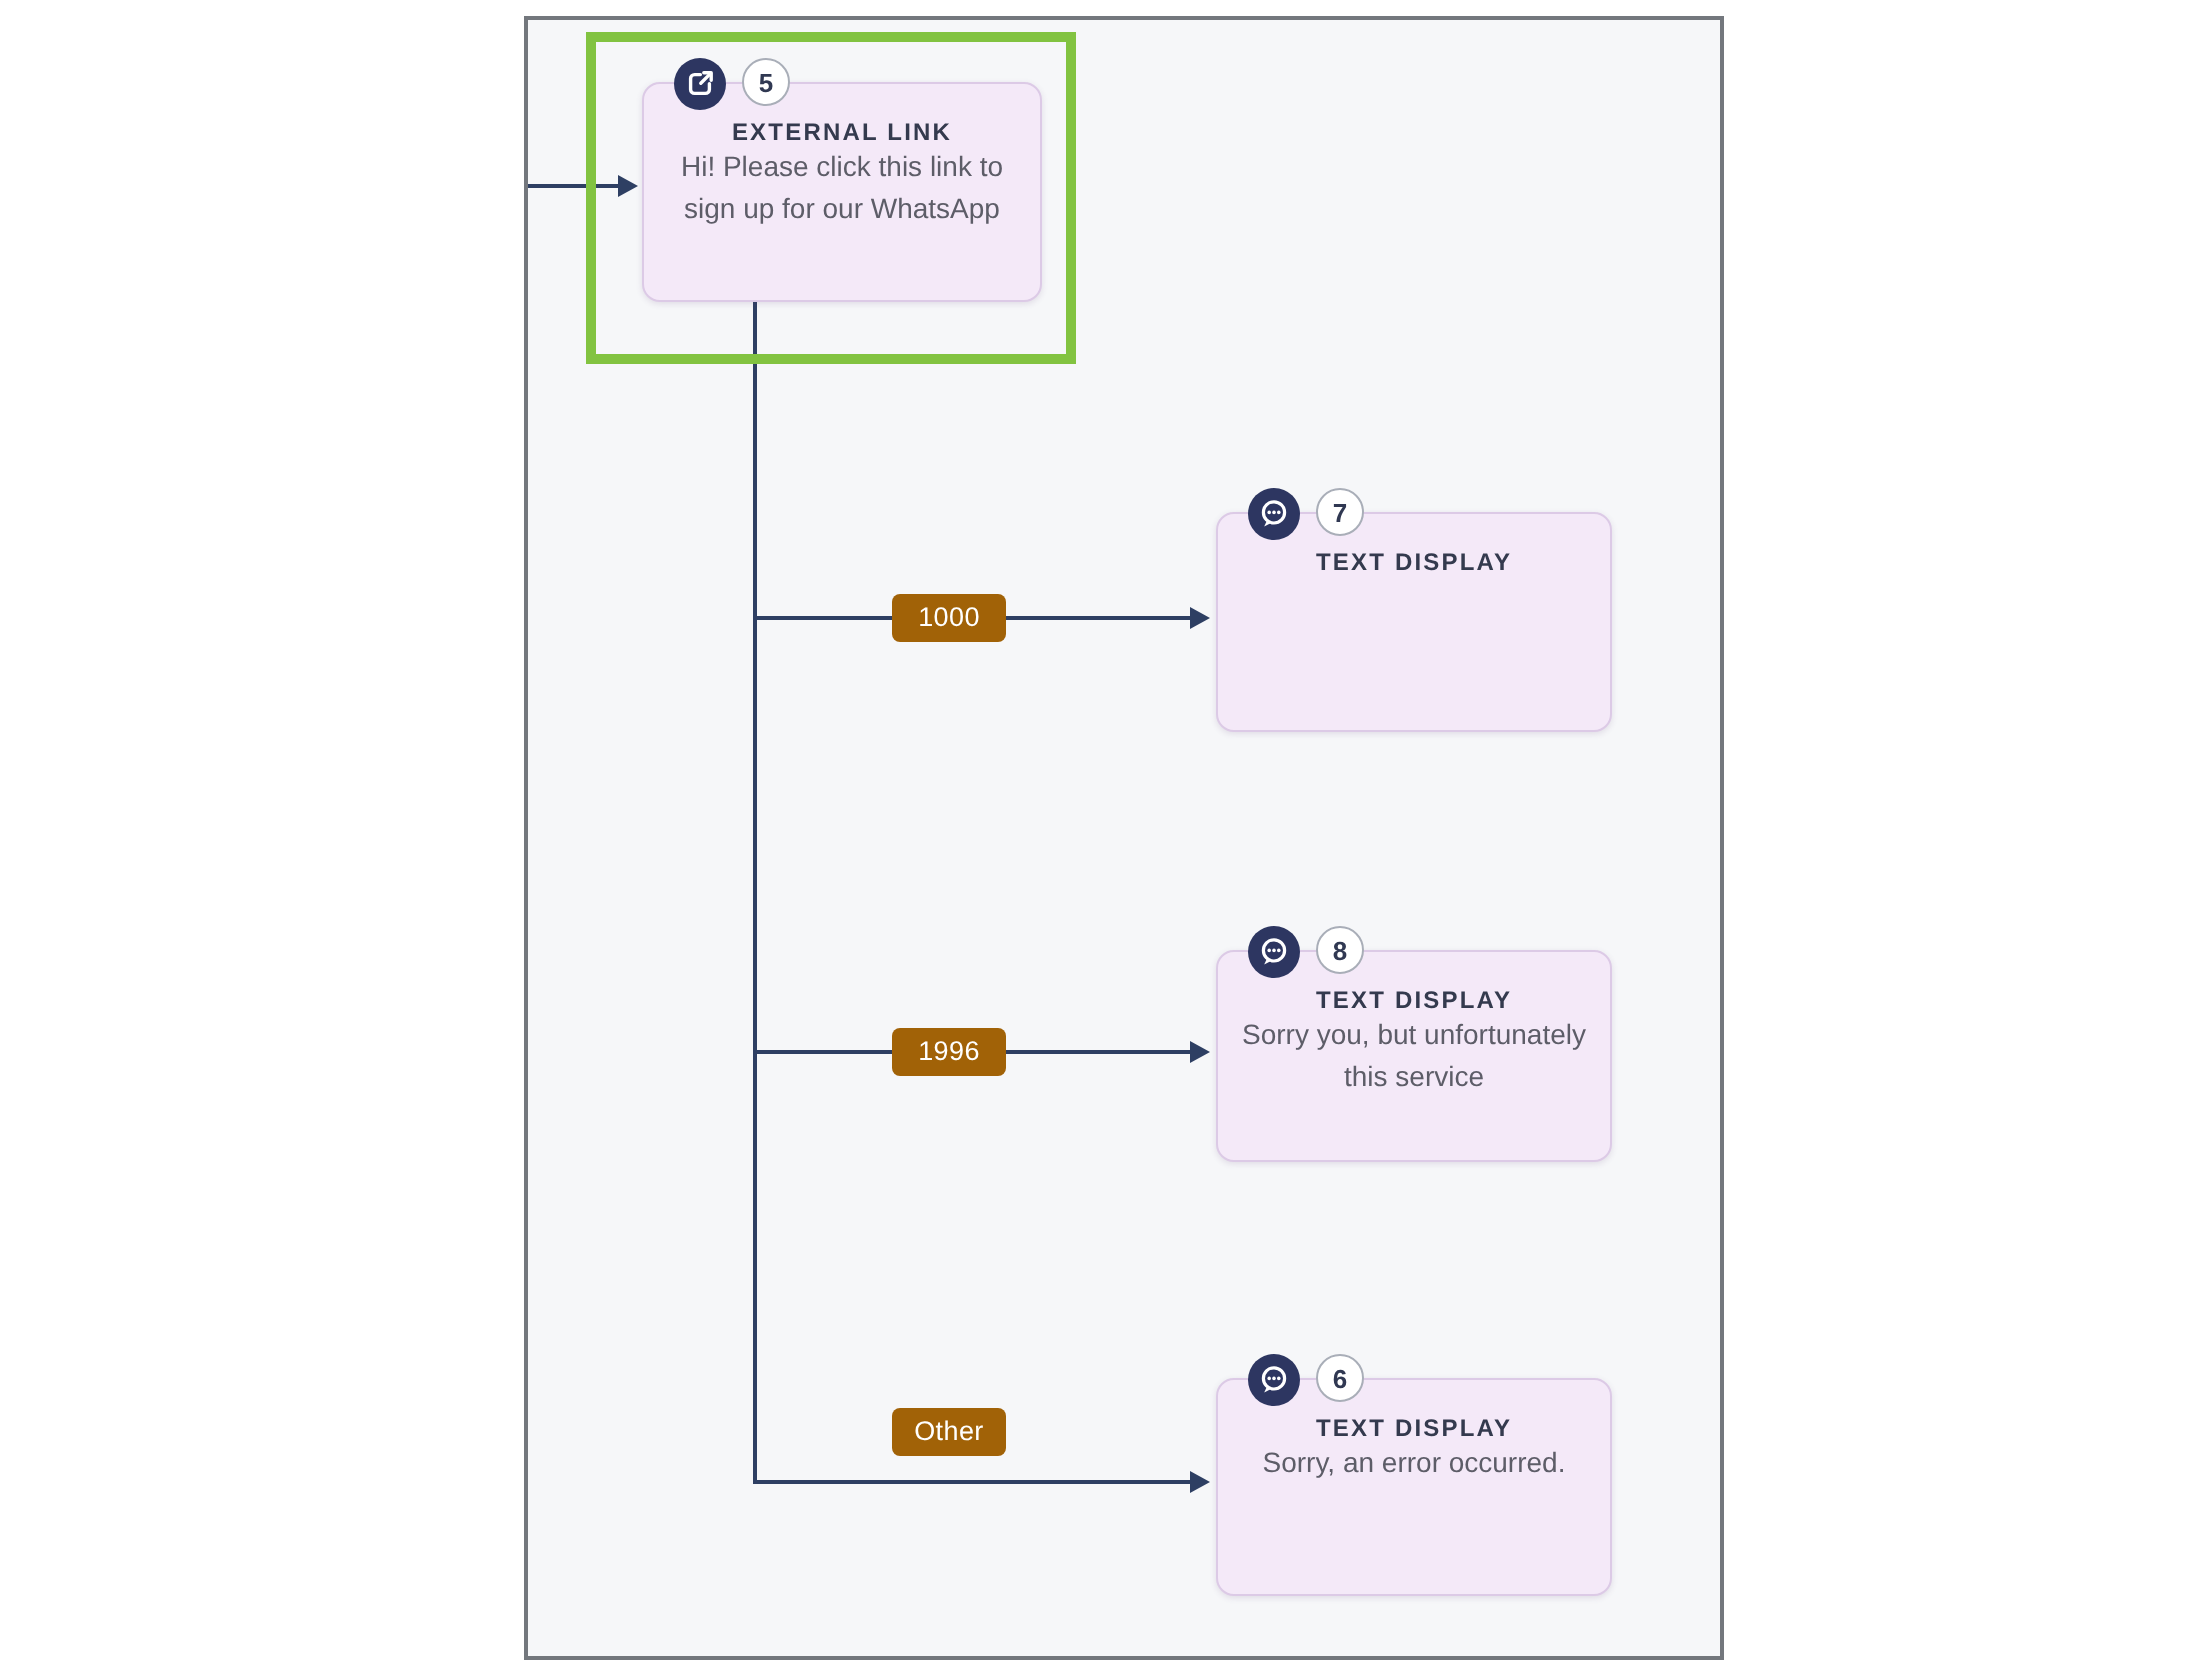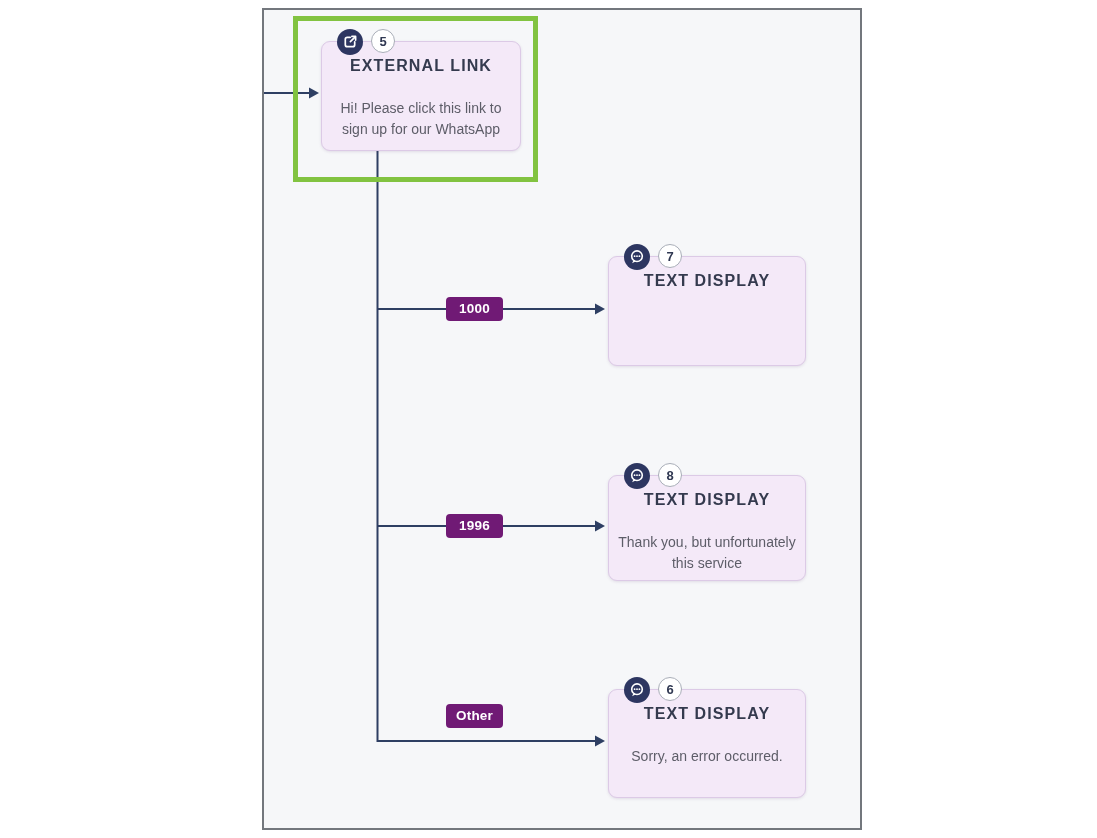--- a/index.html
+++ b/index.html
@@ -25,30 +25,30 @@
   .node-icon {
     position:absolute; left:15px; top:-13px; width:26px; height:26px; z-index:4;
   }
   .node-num {
     position:absolute; left:49px; top:-13px; width:24px; height:24px; z-index:4;
     box-sizing:border-box; background:#ffffff; border:1.5px solid #a9aeb8; border-radius:50%;
     display:flex; align-items:center; justify-content:center;
     font-size:13px; font-weight:600; color:#303852;
   }
   .node-type {
-    font-size:16px; font-weight:700; letter-spacing:1.1px; color:#343a4e;
+    font-size:12px; font-weight:700; letter-spacing:1.1px; color:#343a4e;
     text-transform:uppercase; line-height:12px;
   }
   .node-text {
-    margin-top:26px; padding:0 5px; font-size:14px; line-height:21px; color:#5d5d68;
+    margin-top:1px; padding:0 5px; font-size:14px; line-height:21px; color:#5d5d68;
   }
   .branch-badge {
     position:absolute; z-index:3; left:446px; height:24px; min-width:57px;
-    box-sizing:border-box; padding:0 8px; border-radius:4px; background:#701a75;
-    color:#ffffff; font-size:13.5px; font-weight:700; letter-spacing:0.2px;
+    box-sizing:border-box; padding:0 8px; border-radius:4px; background:#a16207;
+    color:#ffffff; font-size:13.5px; font-weight:400; letter-spacing:0.2px;
     line-height:24px; text-align:center;
   }
   #node-5 { left:321px; top:41px;  width:200px; height:110px; }
   #node-7 { left:608px; top:256px; width:198px; height:110px; }
   #node-8 { left:608px; top:475px; width:198px; height:106px; }
   #node-6 { left:608px; top:689px; width:198px; height:109px; }
   #badge-1000  { top:297px; }
   #badge-2000  { top:514px; }
   #badge-other { top:704px; }
 </style>
@@ -115,21 +115,21 @@
         <circle cx="13" cy="13" r="13" fill="#2d3661"></circle>
         <circle cx="13" cy="12.2" r="5.3" stroke="#fff" stroke-width="1.6" fill="none"></circle>
         <path d="M9.6 16 L8.1 19.3 L12 17.3 Z" fill="#fff"></path>
         <circle cx="10.6" cy="12.2" r="0.9" fill="#fff"></circle>
         <circle cx="13" cy="12.2" r="0.9" fill="#fff"></circle>
         <circle cx="15.4" cy="12.2" r="0.9" fill="#fff"></circle>
       </svg>
     </span>
     <span class="node-num">8</span>
     <div class="node-type">TEXT DISPLAY</div>
-    <div class="node-text">Thank you, but unfortunately this service</div>
+    <div class="node-text">Sorry you, but unfortunately this service</div>
   </div>
 
   <div class="node" id="node-6">
     <span class="node-icon">
       <svg viewBox="0 0 26 26" width="26" height="26" xmlns="http://www.w3.org/2000/svg">
         <circle cx="13" cy="13" r="13" fill="#2d3661"></circle>
         <circle cx="13" cy="12.2" r="5.3" stroke="#fff" stroke-width="1.6" fill="none"></circle>
         <path d="M9.6 16 L8.1 19.3 L12 17.3 Z" fill="#fff"></path>
         <circle cx="10.6" cy="12.2" r="0.9" fill="#fff"></circle>
         <circle cx="13" cy="12.2" r="0.9" fill="#fff"></circle>

